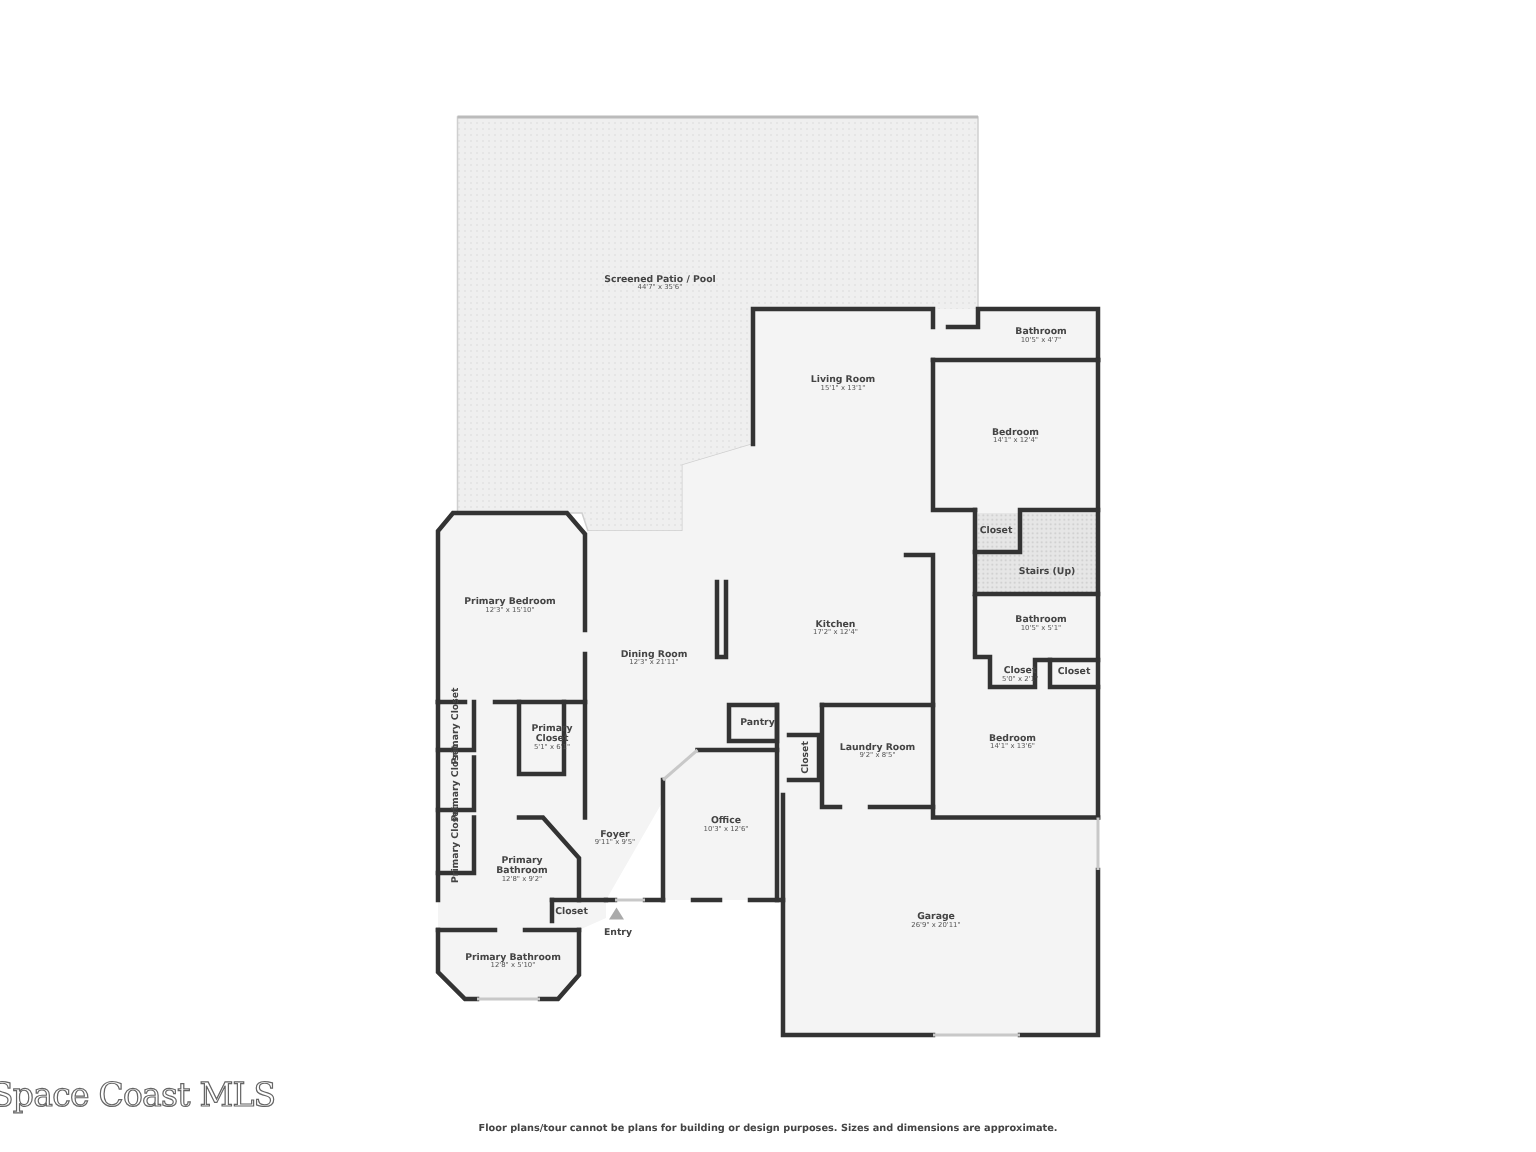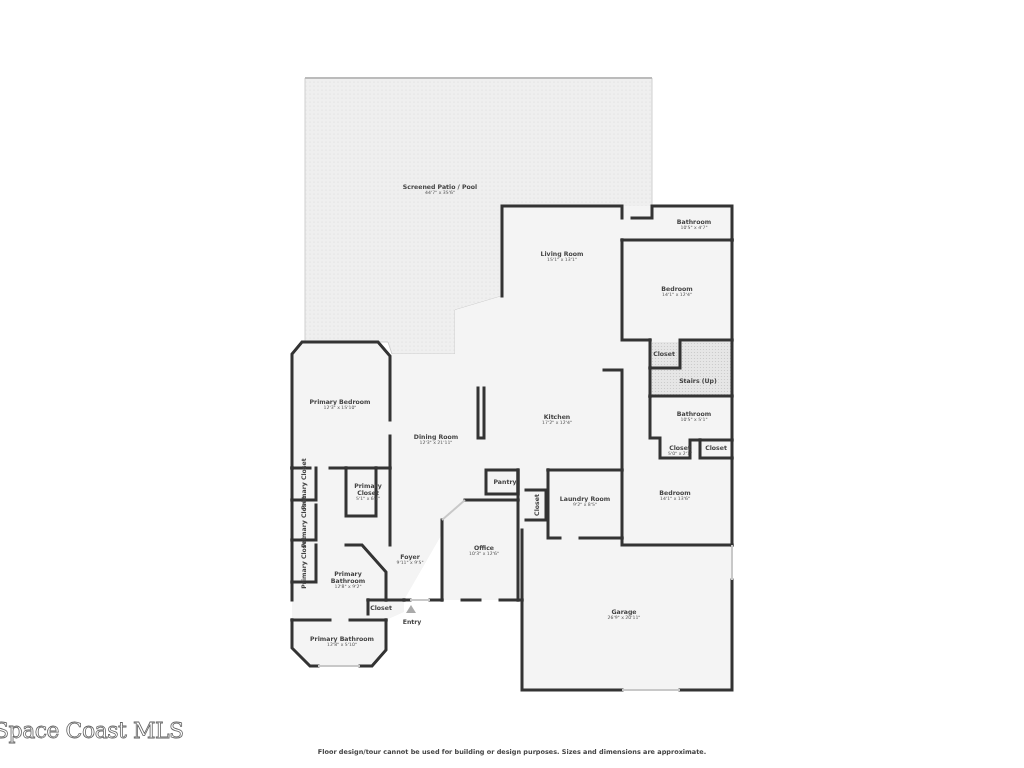--- a/index.html
+++ b/index.html
@@ -203,13 +203,13 @@
     <span class="n">Garage</span>
     <span class="d">26'9" x 20'11"</span>
   </div>
 
 <div class="entry-arrow"></div>
 <div class="lbl" style="left:412px;top:622px">
     <span class="n">Entry</span>
   </div>
 
 <div class="watermark">Space Coast MLS</div>
-<div class="disclaimer">Floor design/tour cannot be used for building or design purposes. Sizes and dimensions are approximate.</div>
+<div class="disclaimer">Floor plans/tour cannot be plans for building or design purposes. Sizes and dimensions are approximate.</div>
 
 </body></html>

